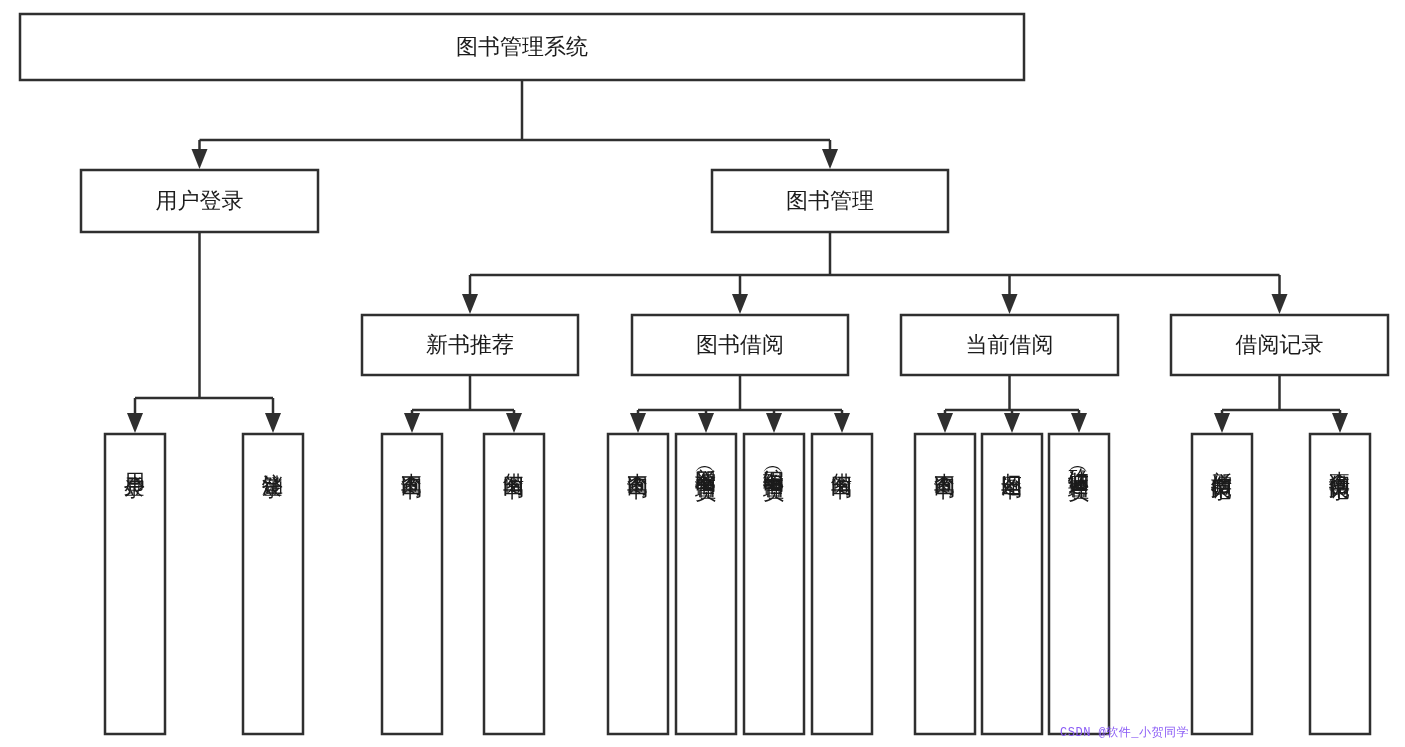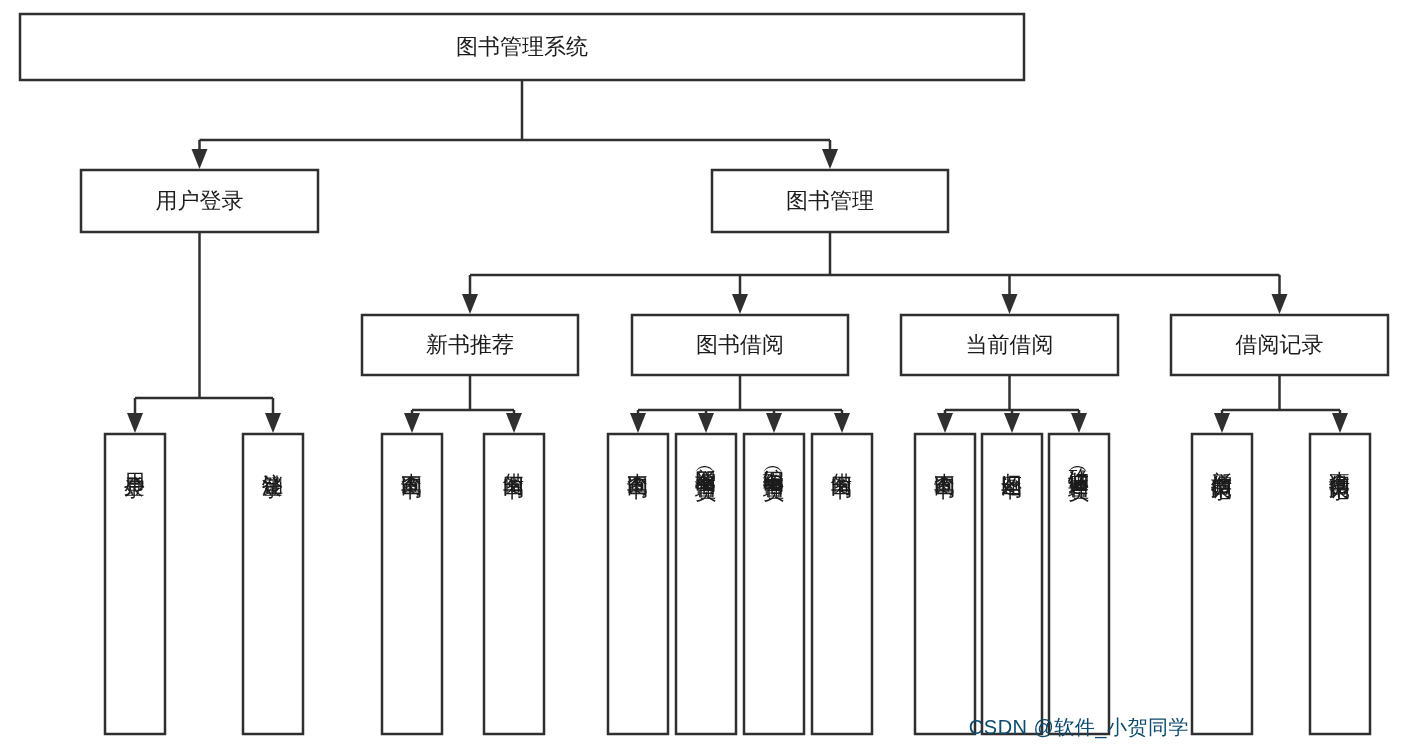--- a/index.html
+++ b/index.html
@@ -55,23 +55,23 @@
     stroke-linecap: butt;
   }
   .arrowhead {
     fill: #2f2f2f;
     stroke: none;
   }
   .watermark {
     position: absolute;
     right: 8px;
     bottom: 6px;
-    font-family: Liberation Sans, sans-serif;
-    font-size: 20px;
-    color: #0c4a6e;
+    font-family: Liberation Mono, monospace;
+    font-size: 12px;
+    color: #8b5cf6;
     letter-spacing: 0.5px;
     white-space: nowrap;
     pointer-events: none;
   }
 </style>
 </head>
 <body>
 
 <div id="diagram-root">
   <svg class="flow" viewBox="0 0 1405 747" xmlns="http://www.w3.org/2000/svg">

